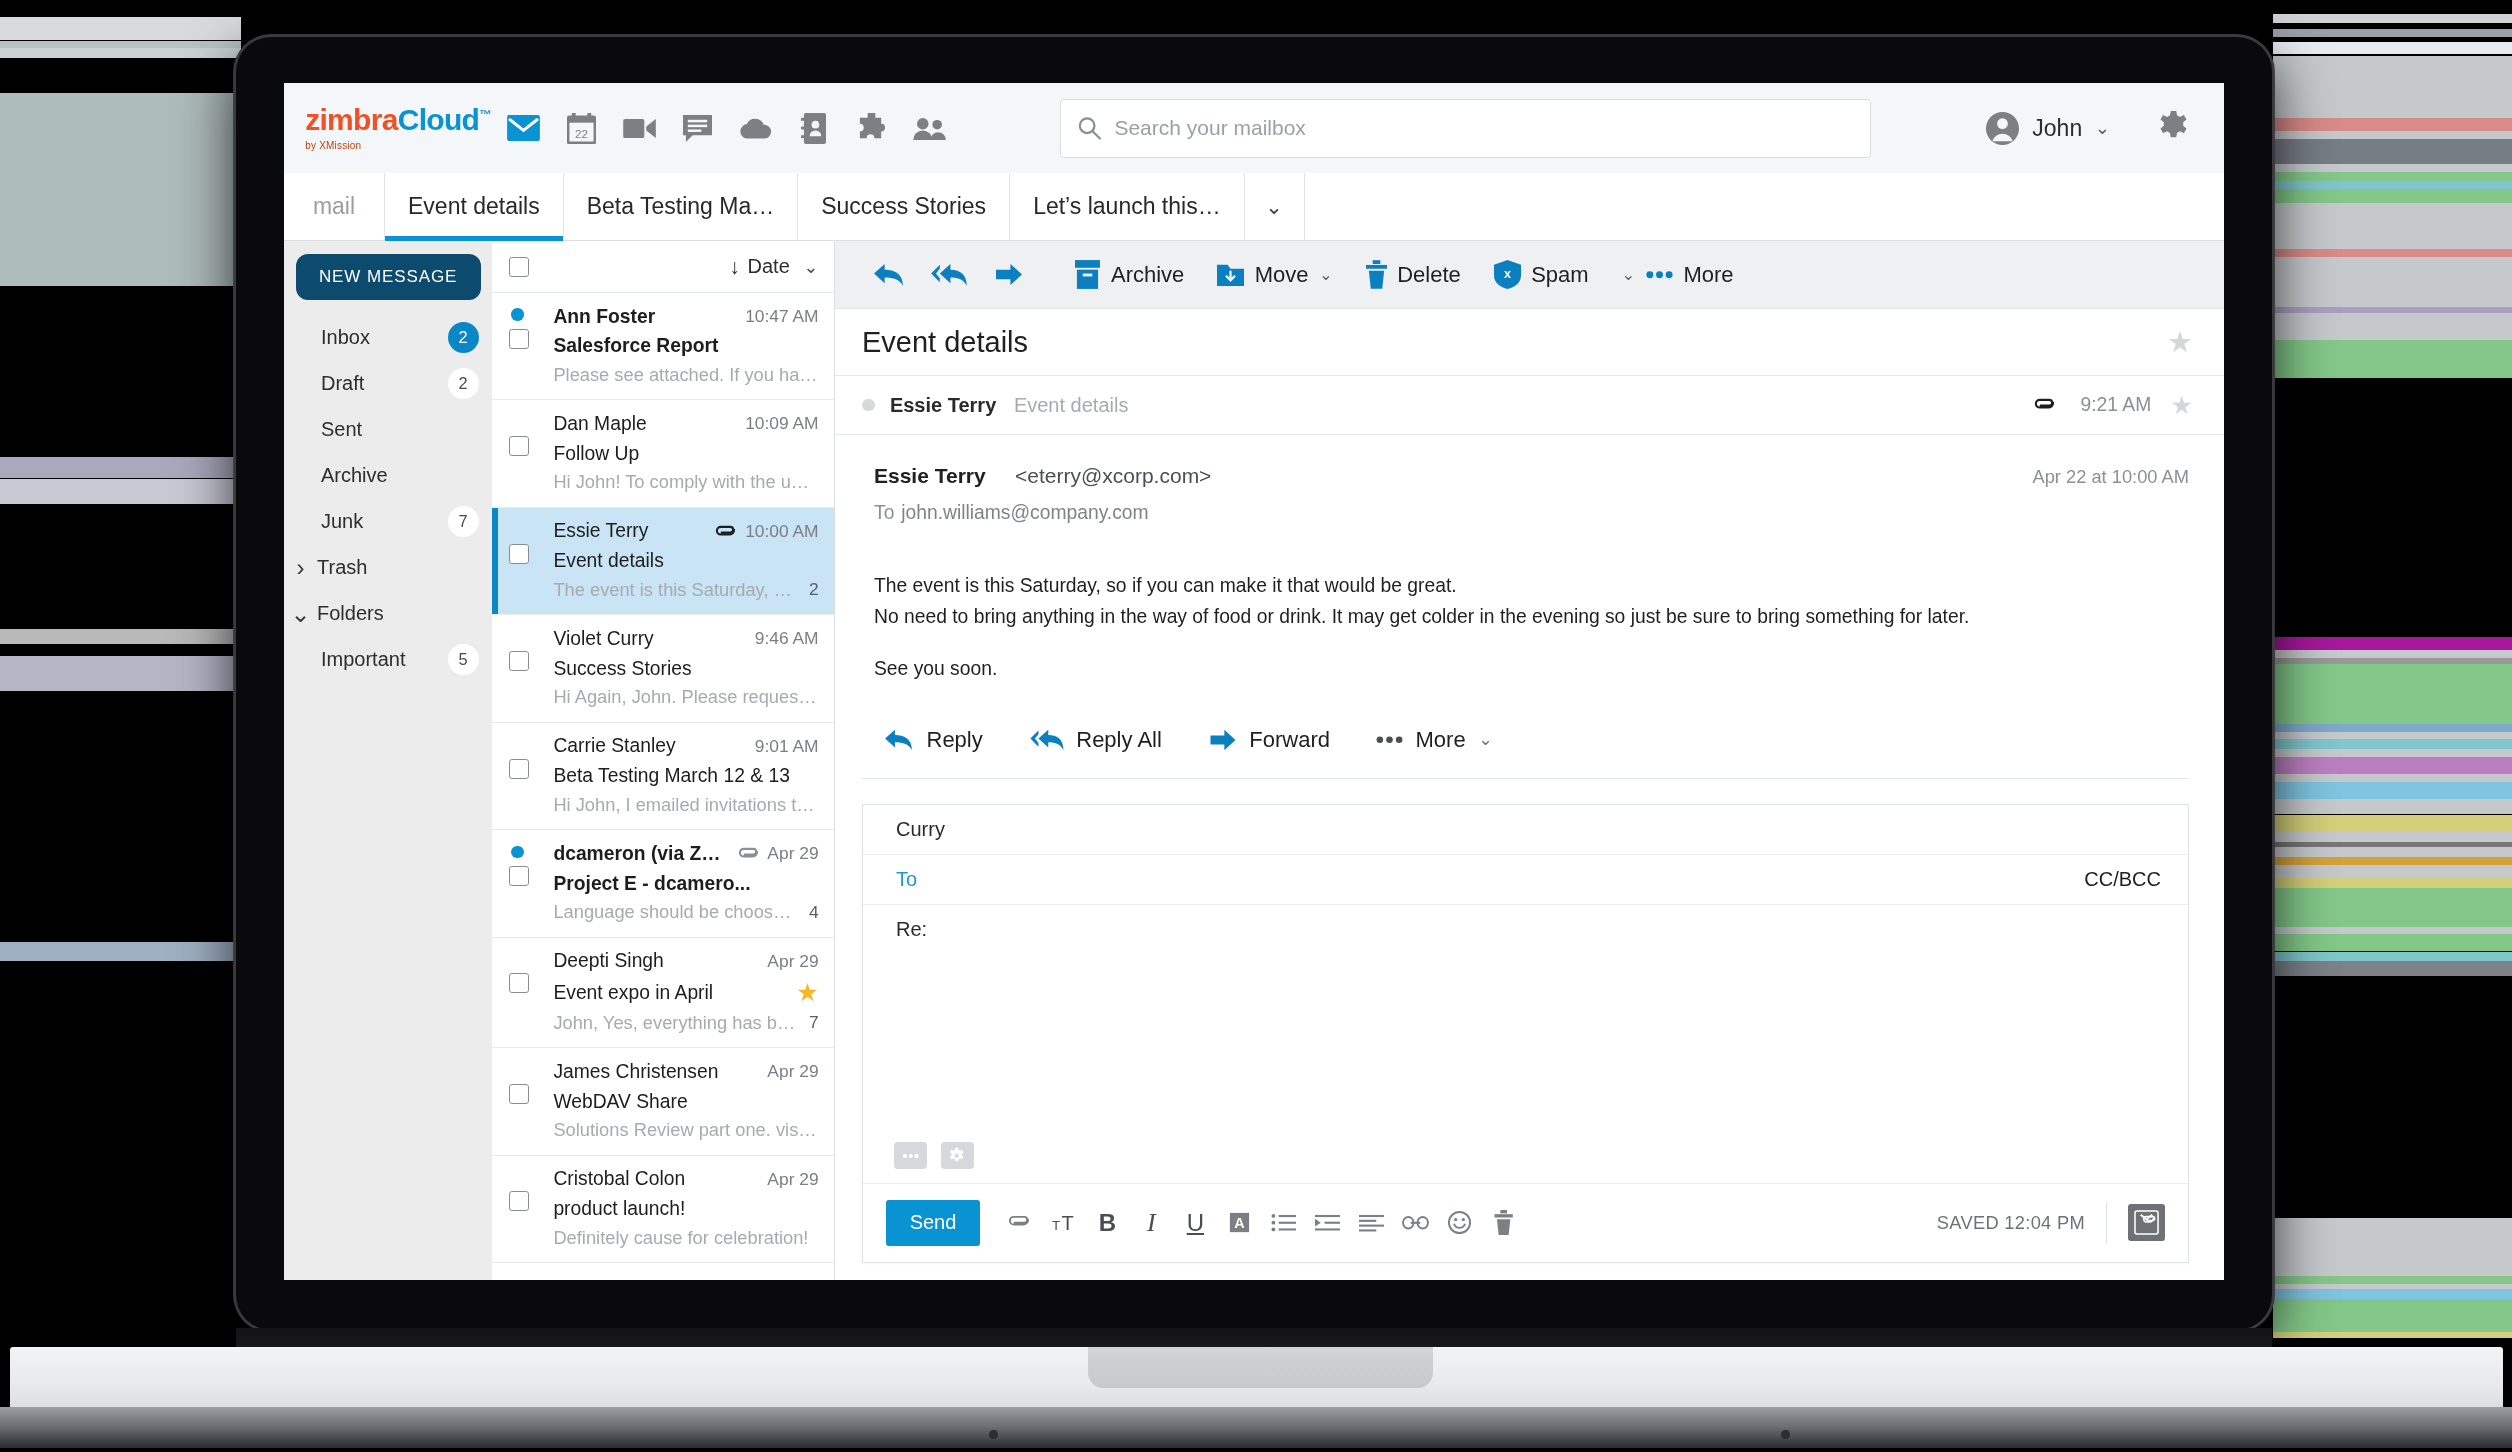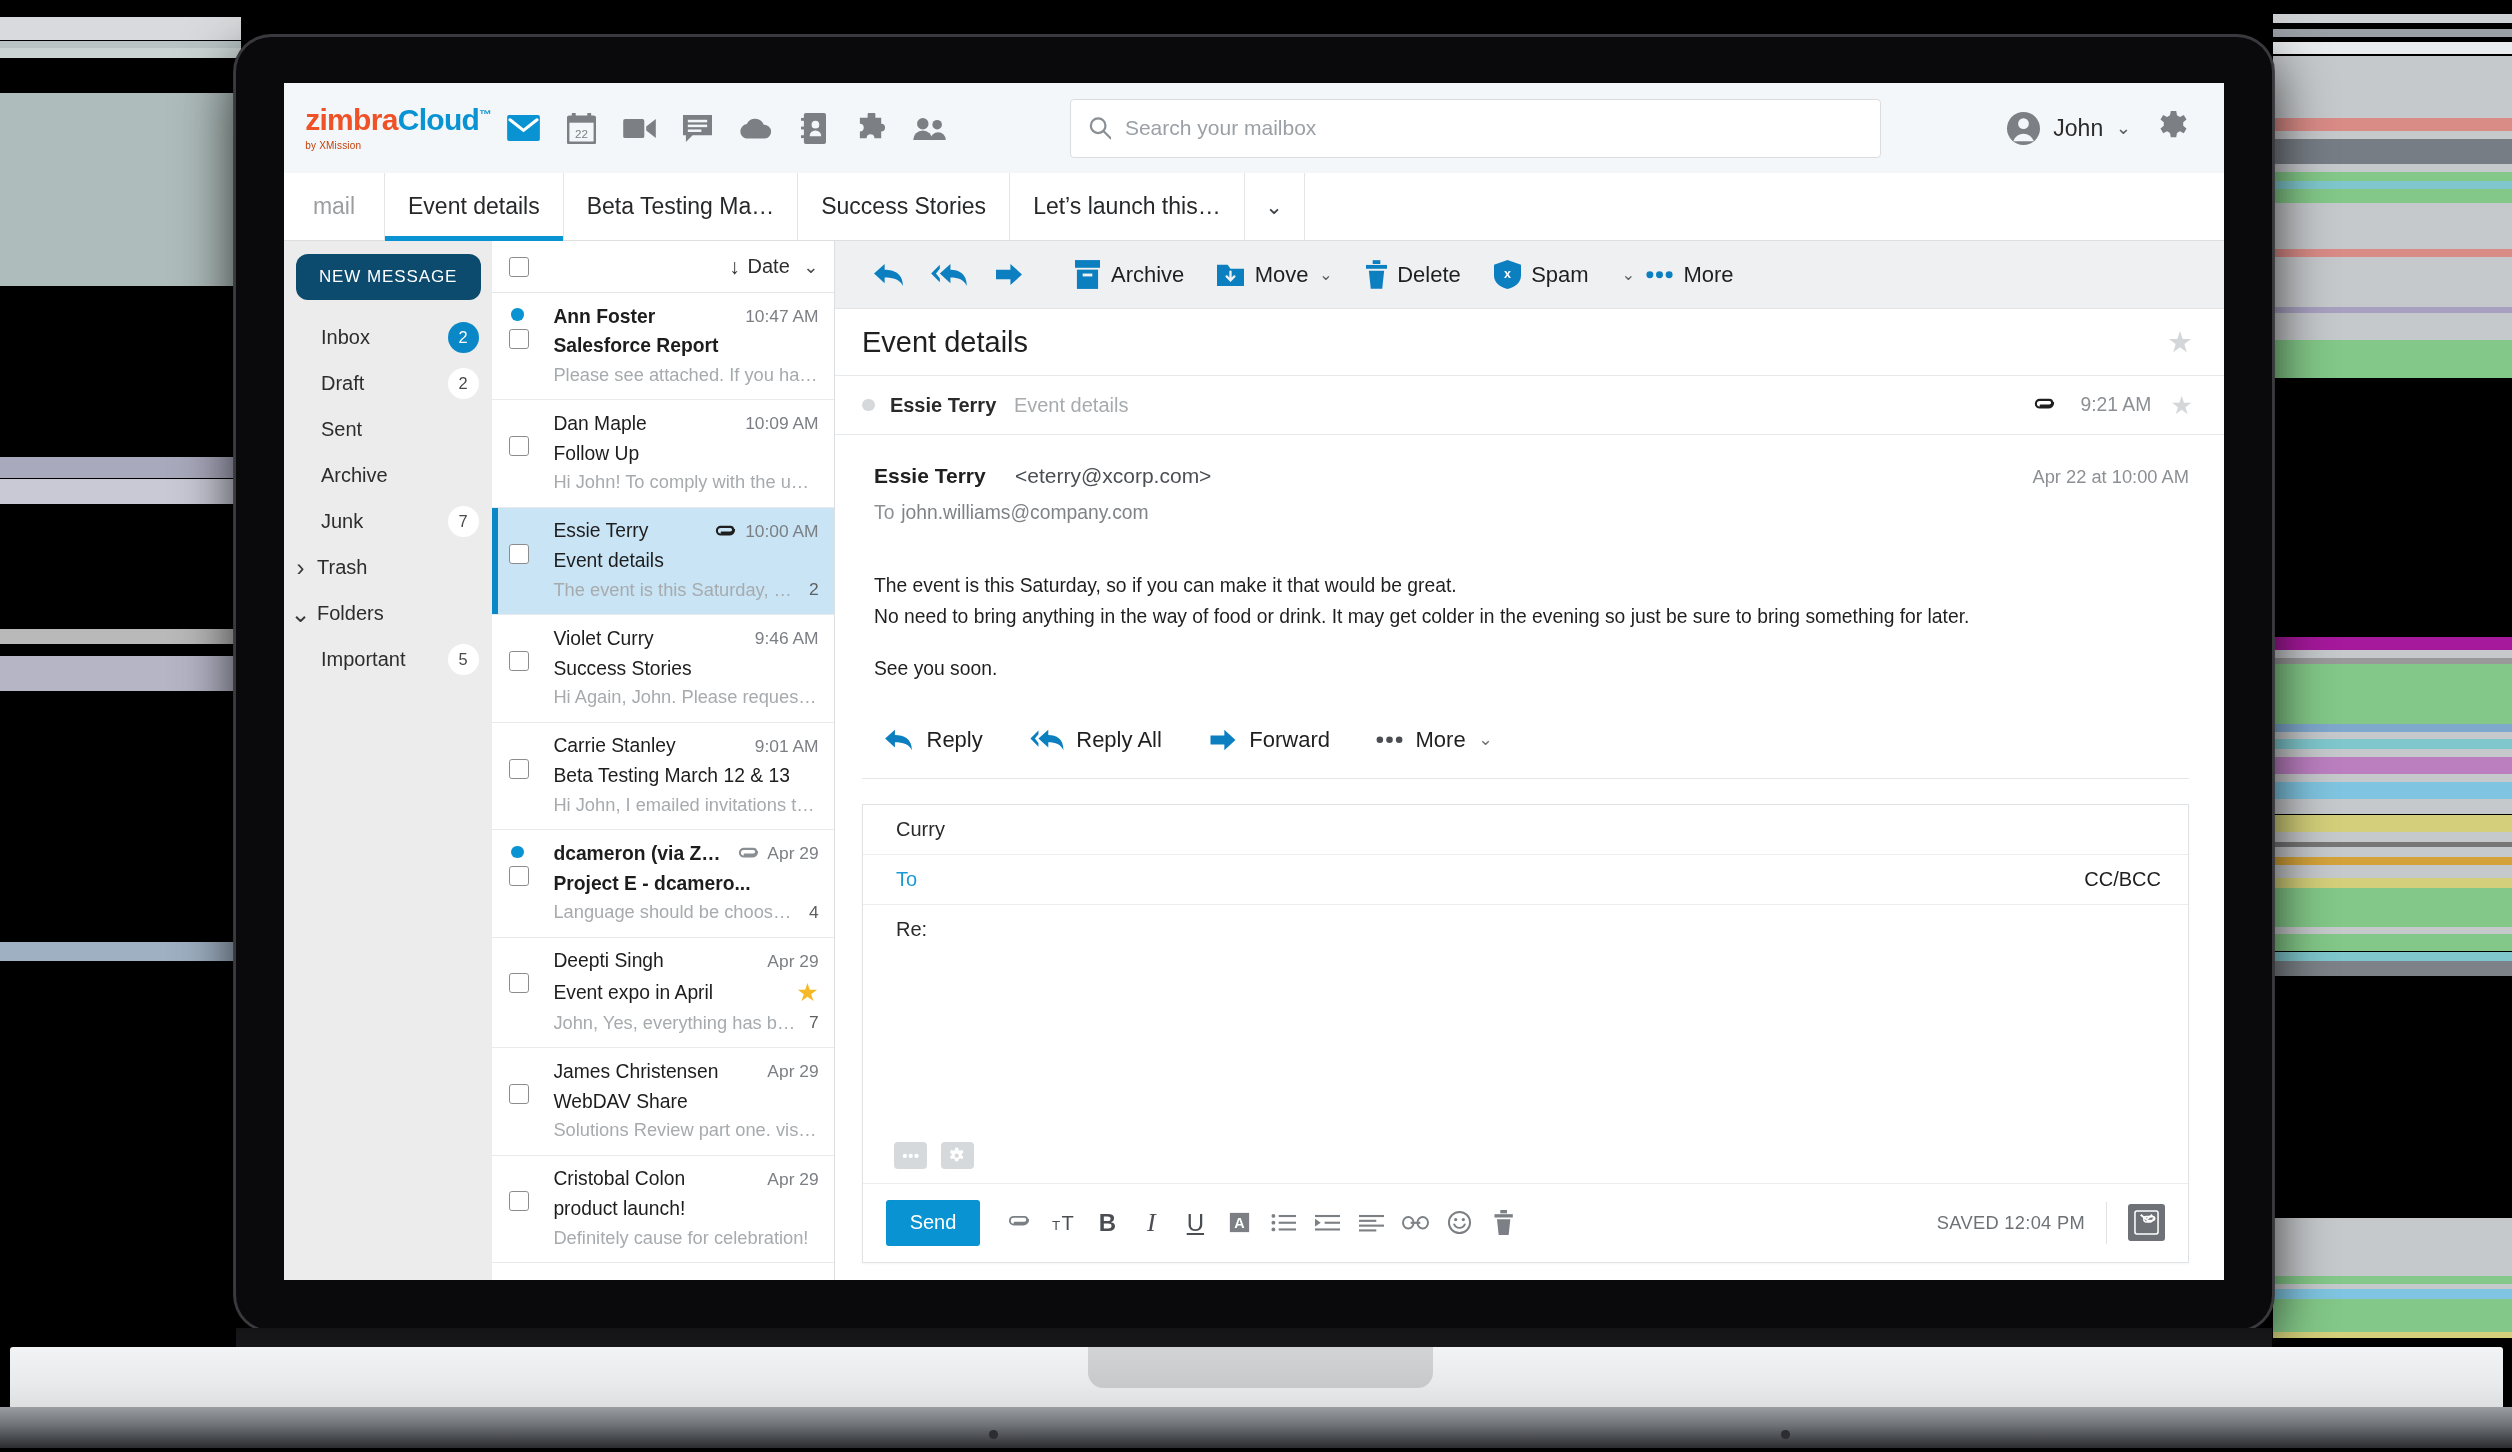--- a/index.html
+++ b/index.html
@@ -82,21 +82,21 @@
     width: 811px; height: 59px; background: #fff;
     border: 1px solid #dadde0; border-radius: 3.9px;
     display: flex; align-items: center; padding: 0 17.4px; gap: 13.5px;
   }
   #searchbox input {
     border: none; outline: none; font-size: 21px; color: #4a4a4a;
     font-family: "Liberation Sans", sans-serif; width: 100%; background: transparent;
   }
   #searchbox input::placeholder { color: #9aa0a6; }
 
-  #useracct { display: flex; align-items: center; gap: 12.5px; margin-right: 25px; cursor: pointer; }
+  #useracct { display: flex; align-items: center; gap: 12.5px; margin-right: 46px; cursor: pointer; }
   #useracct .uname { font-size: 23px; color: #2c2c2c; }
   #gear { margin-right: 33px; cursor: pointer; }
 
   
   #tabbar { height: 68px; display: flex; border-bottom: 1px solid #dcdfe2; background: #fff; flex: none; }
   .tab {
     display: flex; align-items: center; justify-content: center;
     padding: 0 23px; font-size: 23px; color: #27282a;
     border-right: 1px solid #e2e5e8; position: relative; cursor: pointer;
     white-space: nowrap;

